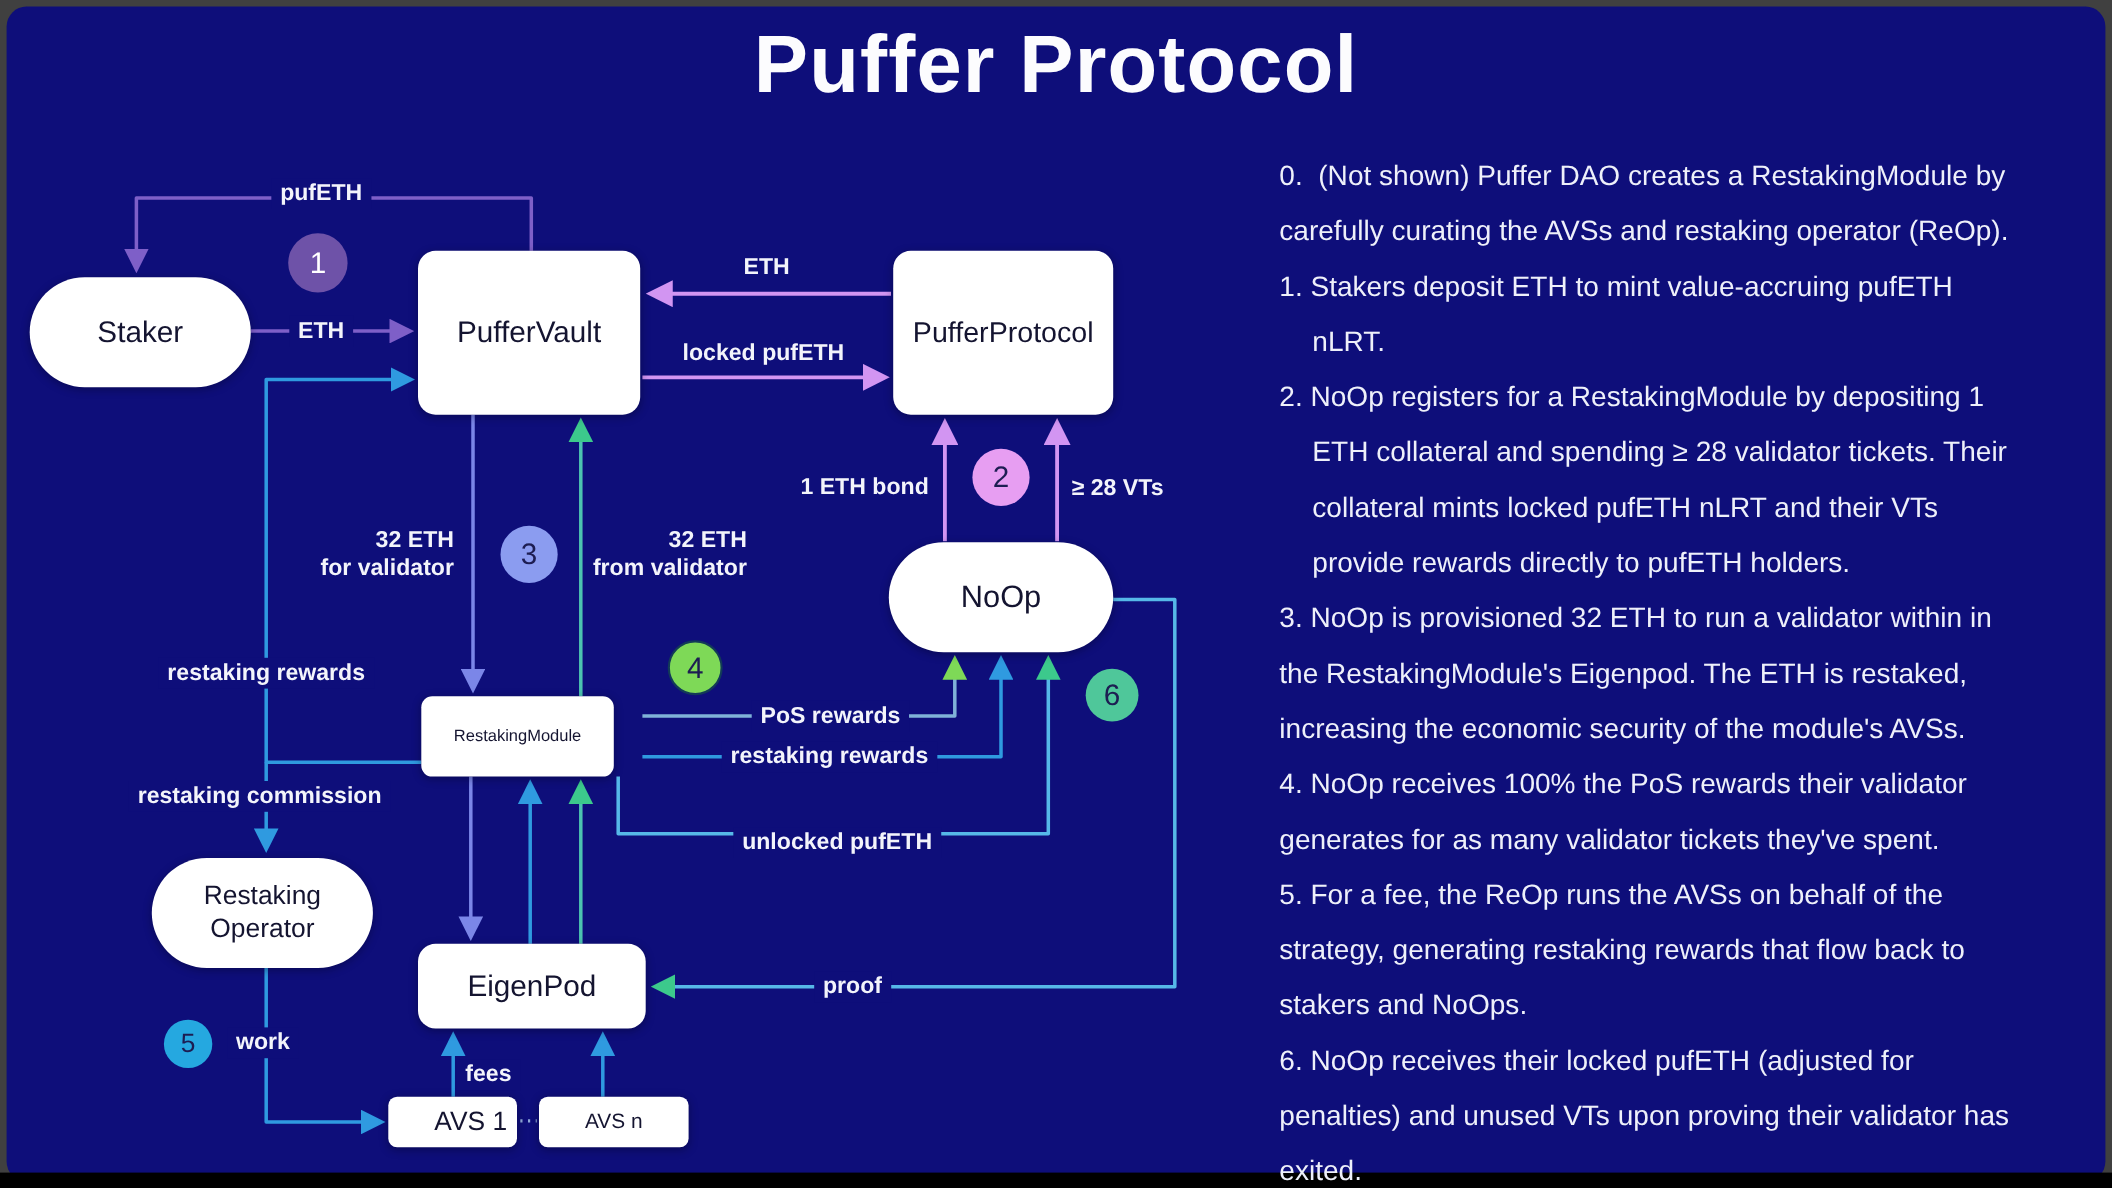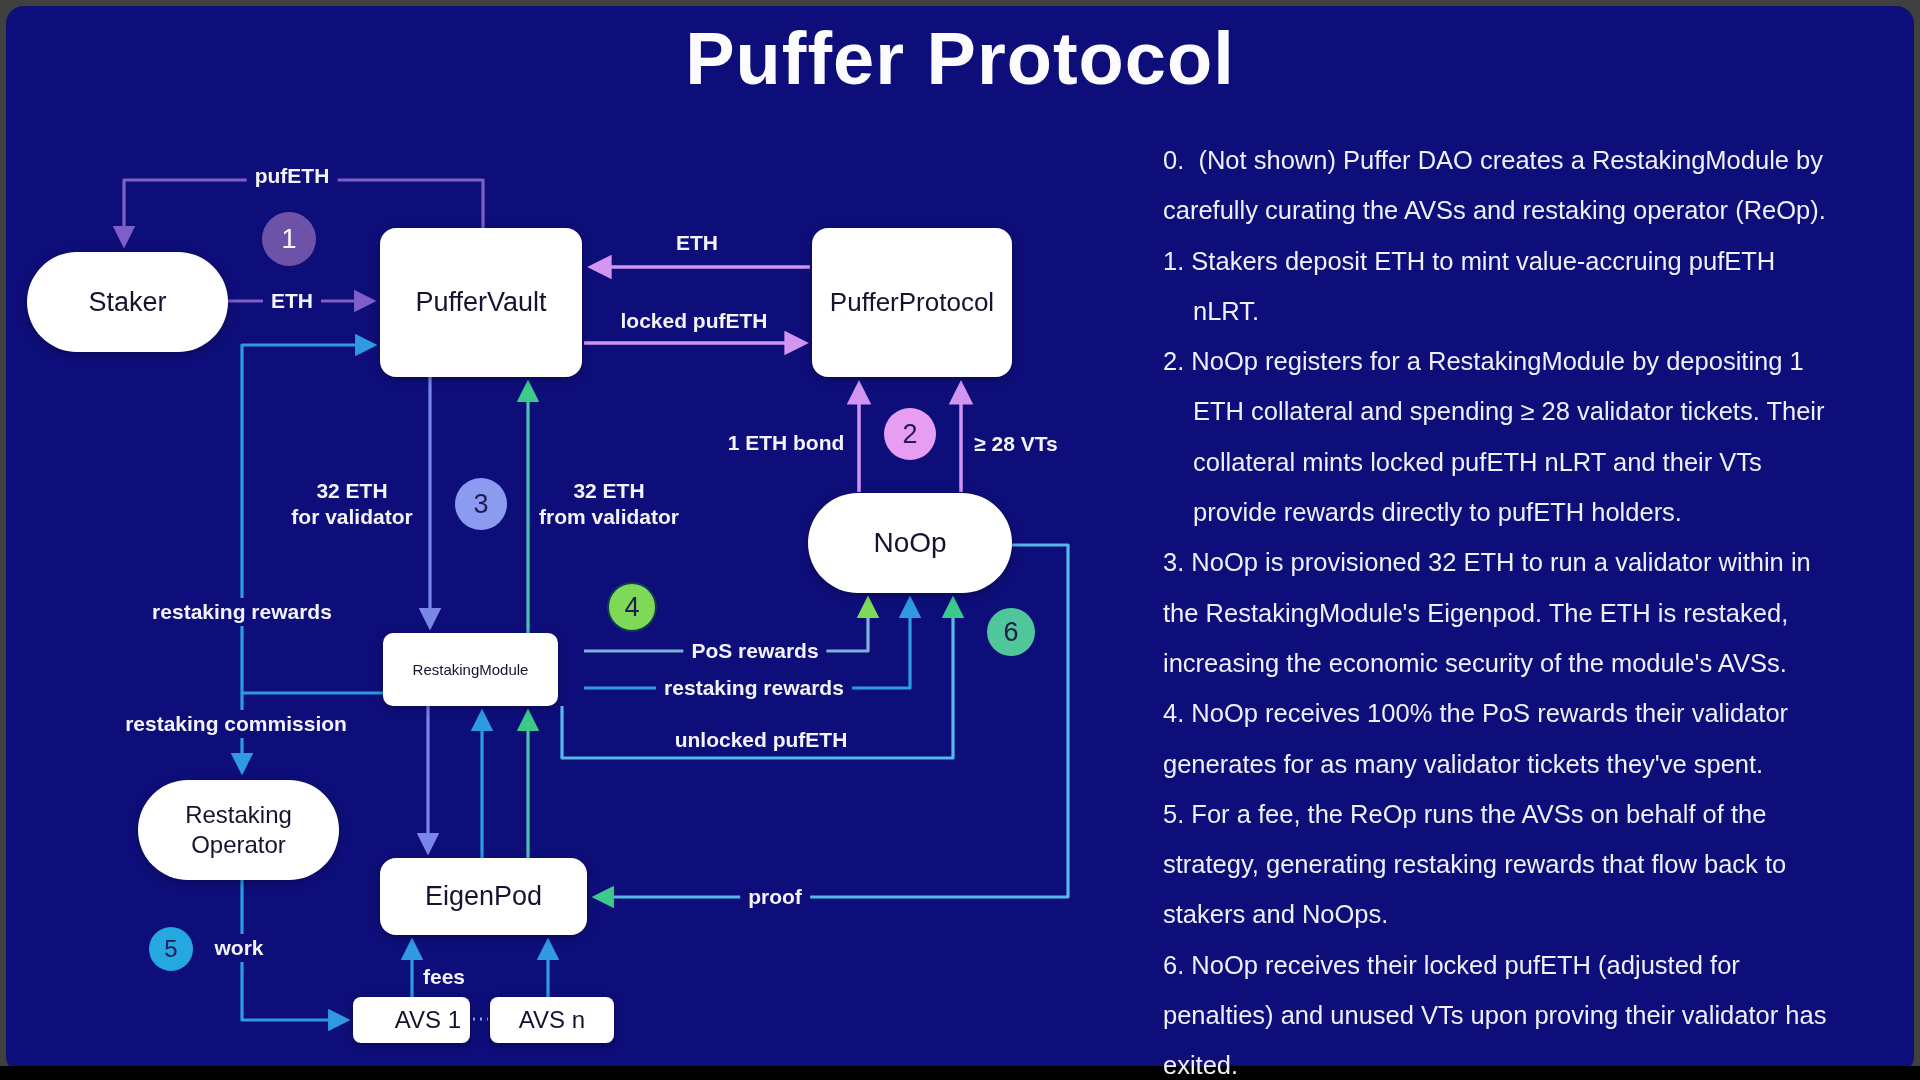--- a/index.html
+++ b/index.html
@@ -14,21 +14,21 @@
 
   svg.edges { position:absolute; left:0; top:0; width:1920px; height:1080px; z-index:1; pointer-events:none; }
 
   .node { position:absolute; background:#ffffff; color:#141430; display:flex;
           align-items:center; justify-content:center; text-align:center;
           box-shadow:0 2px 8px rgba(0,0,20,.35); z-index:3; }
   .pill { border-radius:52px; }
   .rect { border-radius:16px; }
 
   .lbl { position:absolute; transform:translate(-50%,-50%); font-weight:700; font-size:21px;
-         color:#f3f4fb; white-space:nowrap; z-index:5; text-align:center; line-height:26px; }
+         color:#f3f4fb; white-space:nowrap; z-index:5; text-align:right; line-height:26px; }
   .lbl.bg { background:#0e0e7a; padding:1px 8px; }
 
   .step { position:absolute; border-radius:50%; display:flex; align-items:center; justify-content:center;
           font-size:27px; font-weight:400; z-index:4; color:#1d1d52; }
   .step.s1 { color:#ffffff; }
   .step.s4 { border:2px solid #123a58; }
 
   .notes { position:absolute; left:1163px; top:135px; z-index:7; color:#eef0fa;
            font-size:25.5px; line-height:50.3px; font-weight:400; }
   .note-line { white-space:pre; }
@@ -105,21 +105,21 @@
   <div class="node pill" style="left:138px; top:780px; width:201px; height:100px; font-size:24px; line-height:30px; flex-direction:column;">
     <span>Restaking</span>
     <span>Operator</span>
     </div>
   <div class="node rect" style="left:380px; top:858px; width:207px; height:77px; font-size:27px;">
     <span>EigenPod</span>
     </div>
   <div class="node rect" style="left:353px; top:997px; width:117px; height:46px; font-size:24px; border-radius:8px;padding-left:33px;">
     <span>AVS 1</span>
     </div>
-  <div class="node rect" style="left:490px; top:997px; width:124px; height:46px; font-size:24px; border-radius:8px;">
+  <div class="node rect" style="left:490px; top:997px; width:136px; height:46px; font-size:19px; border-radius:8px;">
     <span>AVS n</span>
     </div>
 
   <div class="step s1" style="left:262px; top:212px; width:54px; height:54px; background:#6e52a8;">
     <span>1</span>
     </div>
   <div class="step" style="left:884px; top:408px; width:52px; height:52px; background:#e79ef2;">
     <span>2</span>
     </div>
   <div class="step" style="left:455px; top:478px; width:52px; height:52px; background:#8b9cf0;">
@@ -146,21 +146,21 @@
     <span>for validator</span></div>
   <div class="lbl" style="left:609px; top:504px;">
     <span>32 ETH</span><br>
     <span>from validator</span></div>
   <div class="lbl bg" style="left:242px; top:612px;"><span>restaking rewards</span></div>
   <div class="lbl bg" style="left:236px; top:724px;"><span>restaking commission</span></div>
   <div class="lbl bg" style="left:239px; top:948px;"><span>work</span></div>
   <div class="lbl bg" style="left:444px; top:977px;"><span>fees</span></div>
   <div class="lbl bg" style="left:755px; top:651px;"><span>PoS rewards</span></div>
   <div class="lbl bg" style="left:754px; top:688px;"><span>restaking rewards</span></div>
-  <div class="lbl bg" style="left:761px; top:740px;"><span>unlocked pufETH</span></div>
+  <div class="lbl bg" style="left:761px; top:766px;"><span>unlocked pufETH</span></div>
   <div class="lbl bg" style="left:775px; top:897px;"><span>proof</span></div>
 
   <div class="notes">
     <div class="note-line">0.  (Not shown) Puffer DAO creates a RestakingModule by</div>
     <div class="note-line">carefully curating the AVSs and restaking operator (ReOp).</div>
     <div class="note-line">1. Stakers deposit ETH to mint value-accruing pufETH</div>
     <div class="note-line indent">nLRT.</div>
     <div class="note-line">2. NoOp registers for a RestakingModule by depositing 1</div>
     <div class="note-line indent">ETH collateral and spending ≥ 28 validator tickets. Their</div>
     <div class="note-line indent">collateral mints locked pufETH nLRT and their VTs</div>

